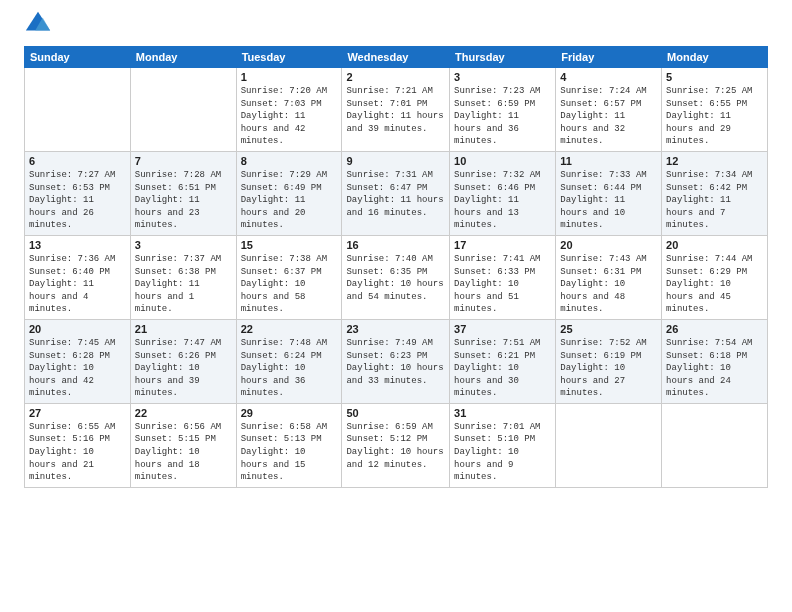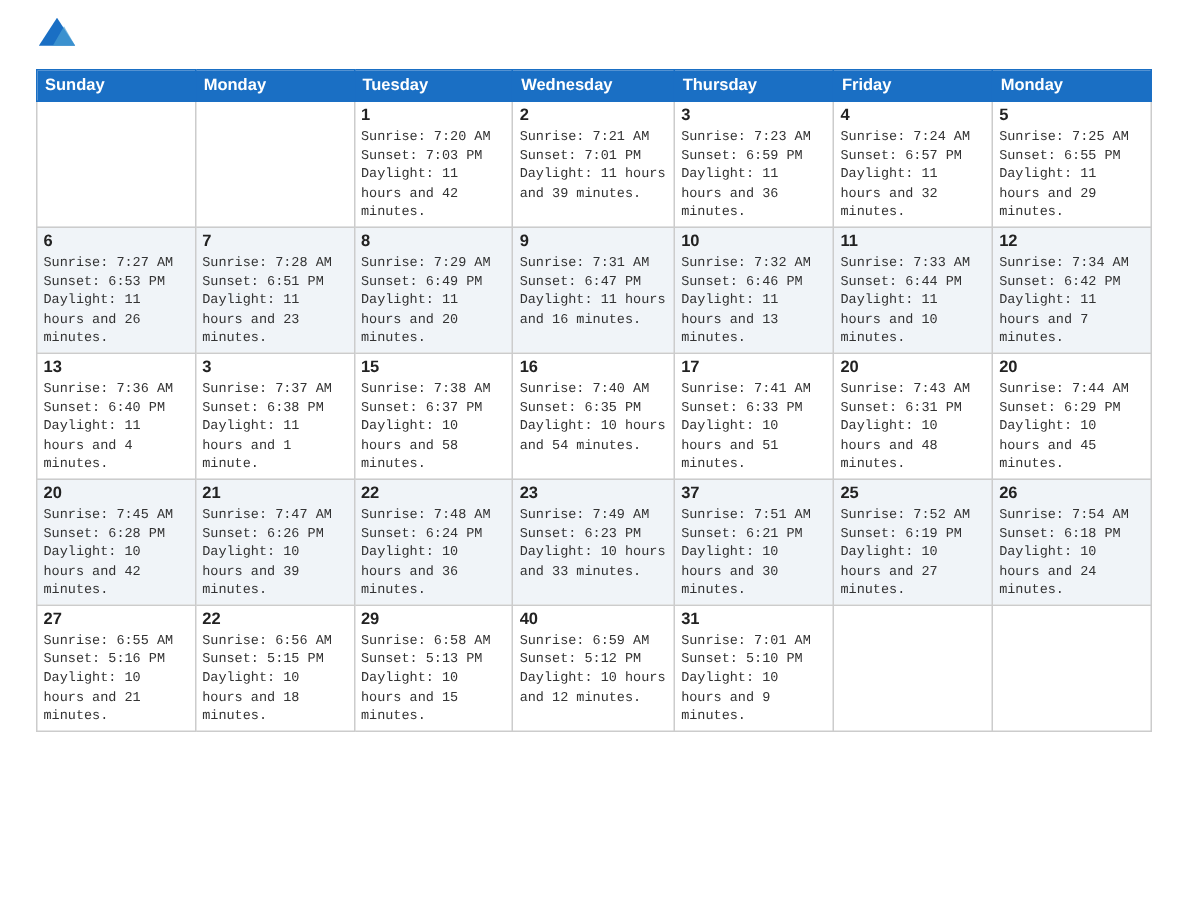--- a/index.html
+++ b/index.html
@@ -258,21 +258,21 @@
           </td>
           <td>
             <div class="day-num">22</div>
             <div class="day-info">Sunrise: 6:56 AM<br>Sunset: 5:15 PM<br>Daylight: 10 hours and 18 minutes.</div>
           </td>
           <td>
             <div class="day-num">29</div>
             <div class="day-info">Sunrise: 6:58 AM<br>Sunset: 5:13 PM<br>Daylight: 10 hours and 15 minutes.</div>
           </td>
           <td>
-            <div class="day-num">40</div>
+            <div class="day-num">50</div>
             <div class="day-info">Sunrise: 6:59 AM<br>Sunset: 5:12 PM<br>Daylight: 10 hours and 12 minutes.</div>
           </td>
           <td>
             <div class="day-num">31</div>
             <div class="day-info">Sunrise: 7:01 AM<br>Sunset: 5:10 PM<br>Daylight: 10 hours and 9 minutes.</div>
           </td>
           <td class="empty-cell"></td>
           <td class="empty-cell"></td>
         </tr>
       </tbody>

